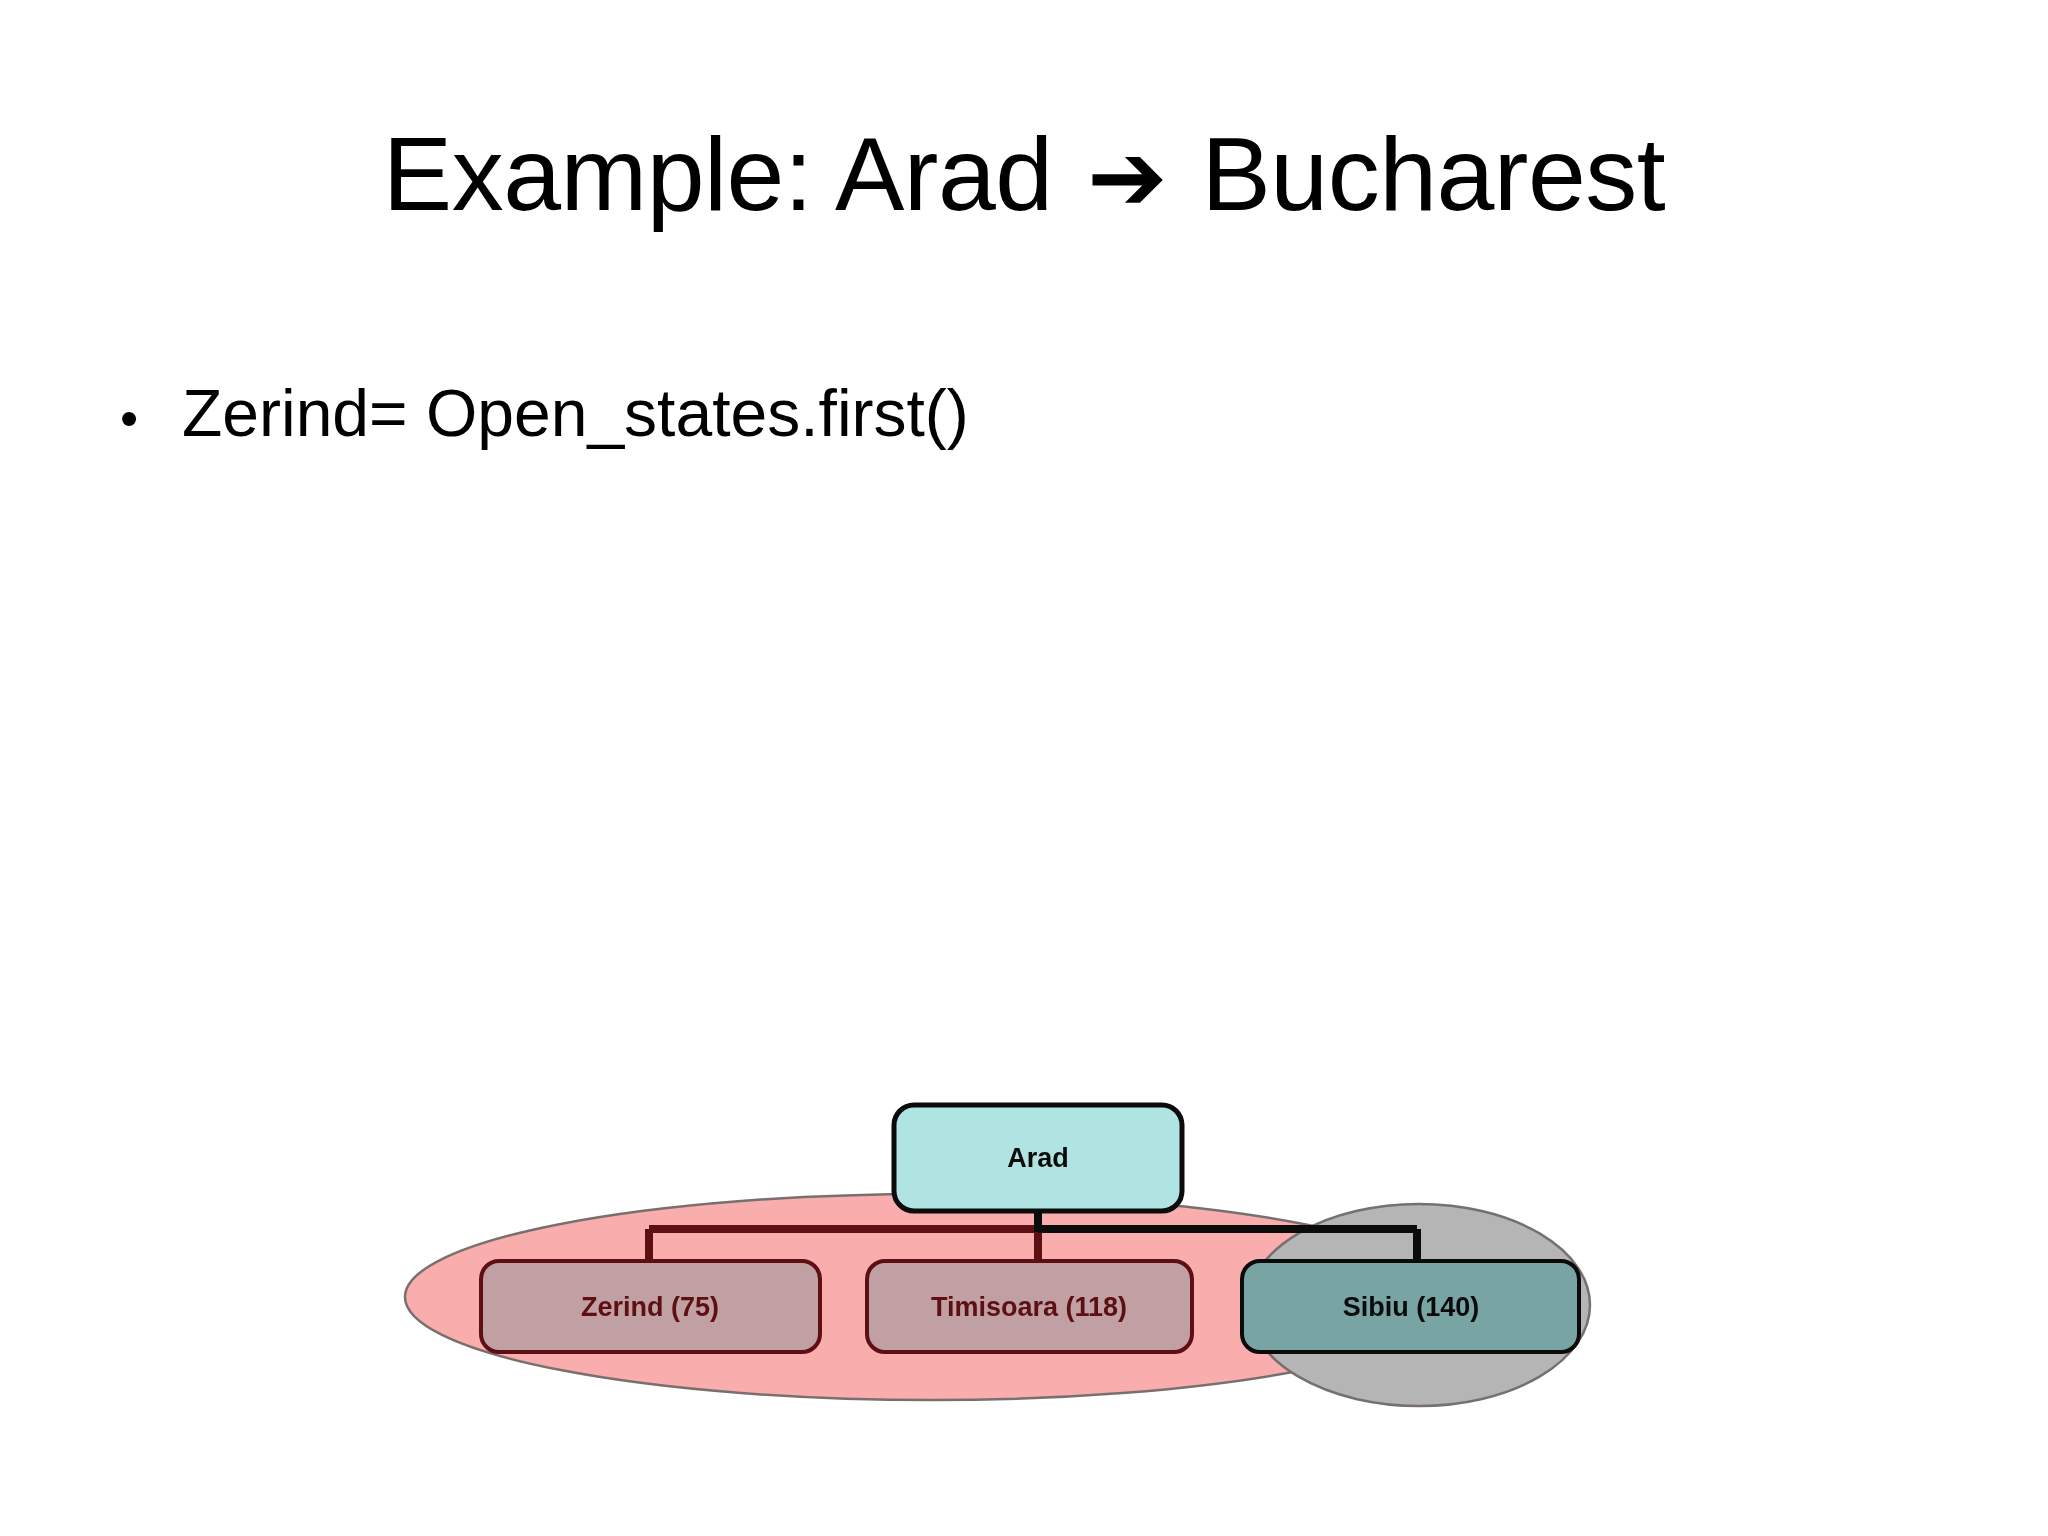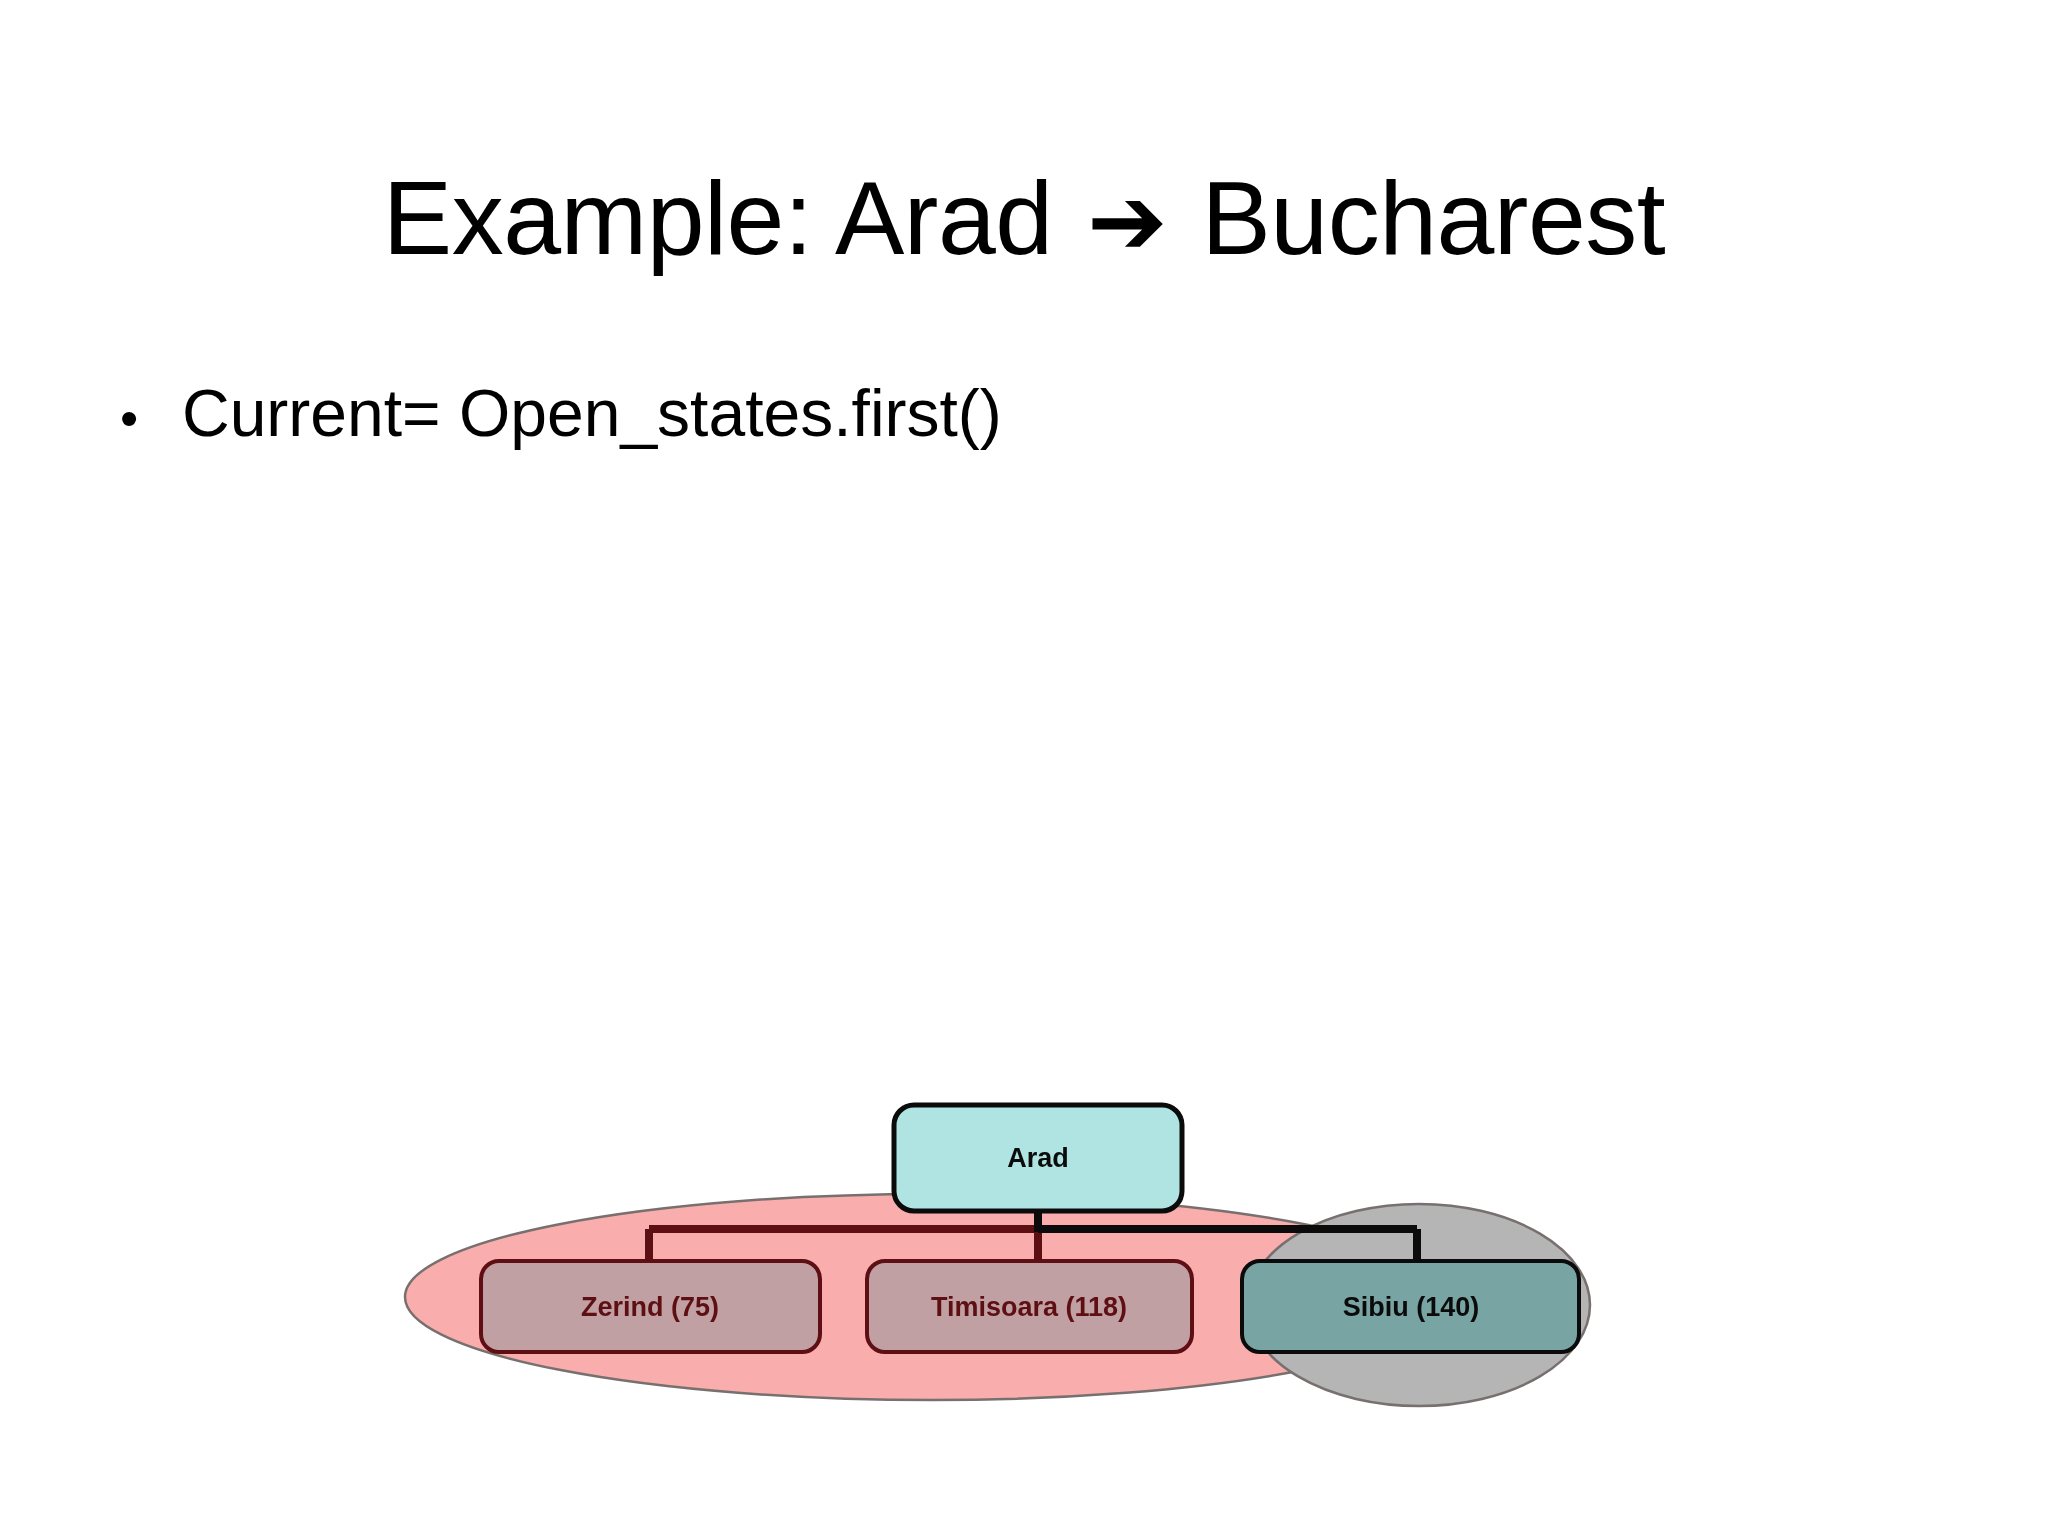--- a/index.html
+++ b/index.html
@@ -28,21 +28,20 @@
     left: 0;
     top: 118px;
     width: 2048px;
     text-align: center;
     font-size: 104px;
     line-height: 112px;
     font-weight: 400;
     color: #000000;
     letter-spacing: -0.5px;
     white-space: nowrap;
-    margin-top: 44px;
   }
   .slide-title .arrow-glyph {
     font-size: 96px;
     padding: 0 6px;
   }
 
   
   .bullet-list {
     position: absolute;
     left: 120px;
@@ -100,21 +99,21 @@
 
   <div class="slide-title">
     <span>Example: Arad</span>
     <span class="arrow-glyph">➔</span>
     <span>Bucharest</span>
   </div>
 
   <div class="bullet-list">
     <div class="bullet-row">
       <span class="bullet-marker">•</span>
-      <span class="bullet-text">Current= Open_states.first()</span>
+      <span class="bullet-text">Zerind= Open_states.first()</span>
     </div>
   </div>
 
   <div class="diagram">
     <svg width="2048" height="1536" viewBox="0 0 2048 1536" xmlns="http://www.w3.org/2000/svg">
 
       <ellipse cx="932" cy="1297" rx="527" ry="103" fill="#f9adad" stroke="#77706e" stroke-width="2.5"></ellipse>
 
       <g stroke="#5e0f14" stroke-width="8" fill="none" stroke-linecap="butt">
 

